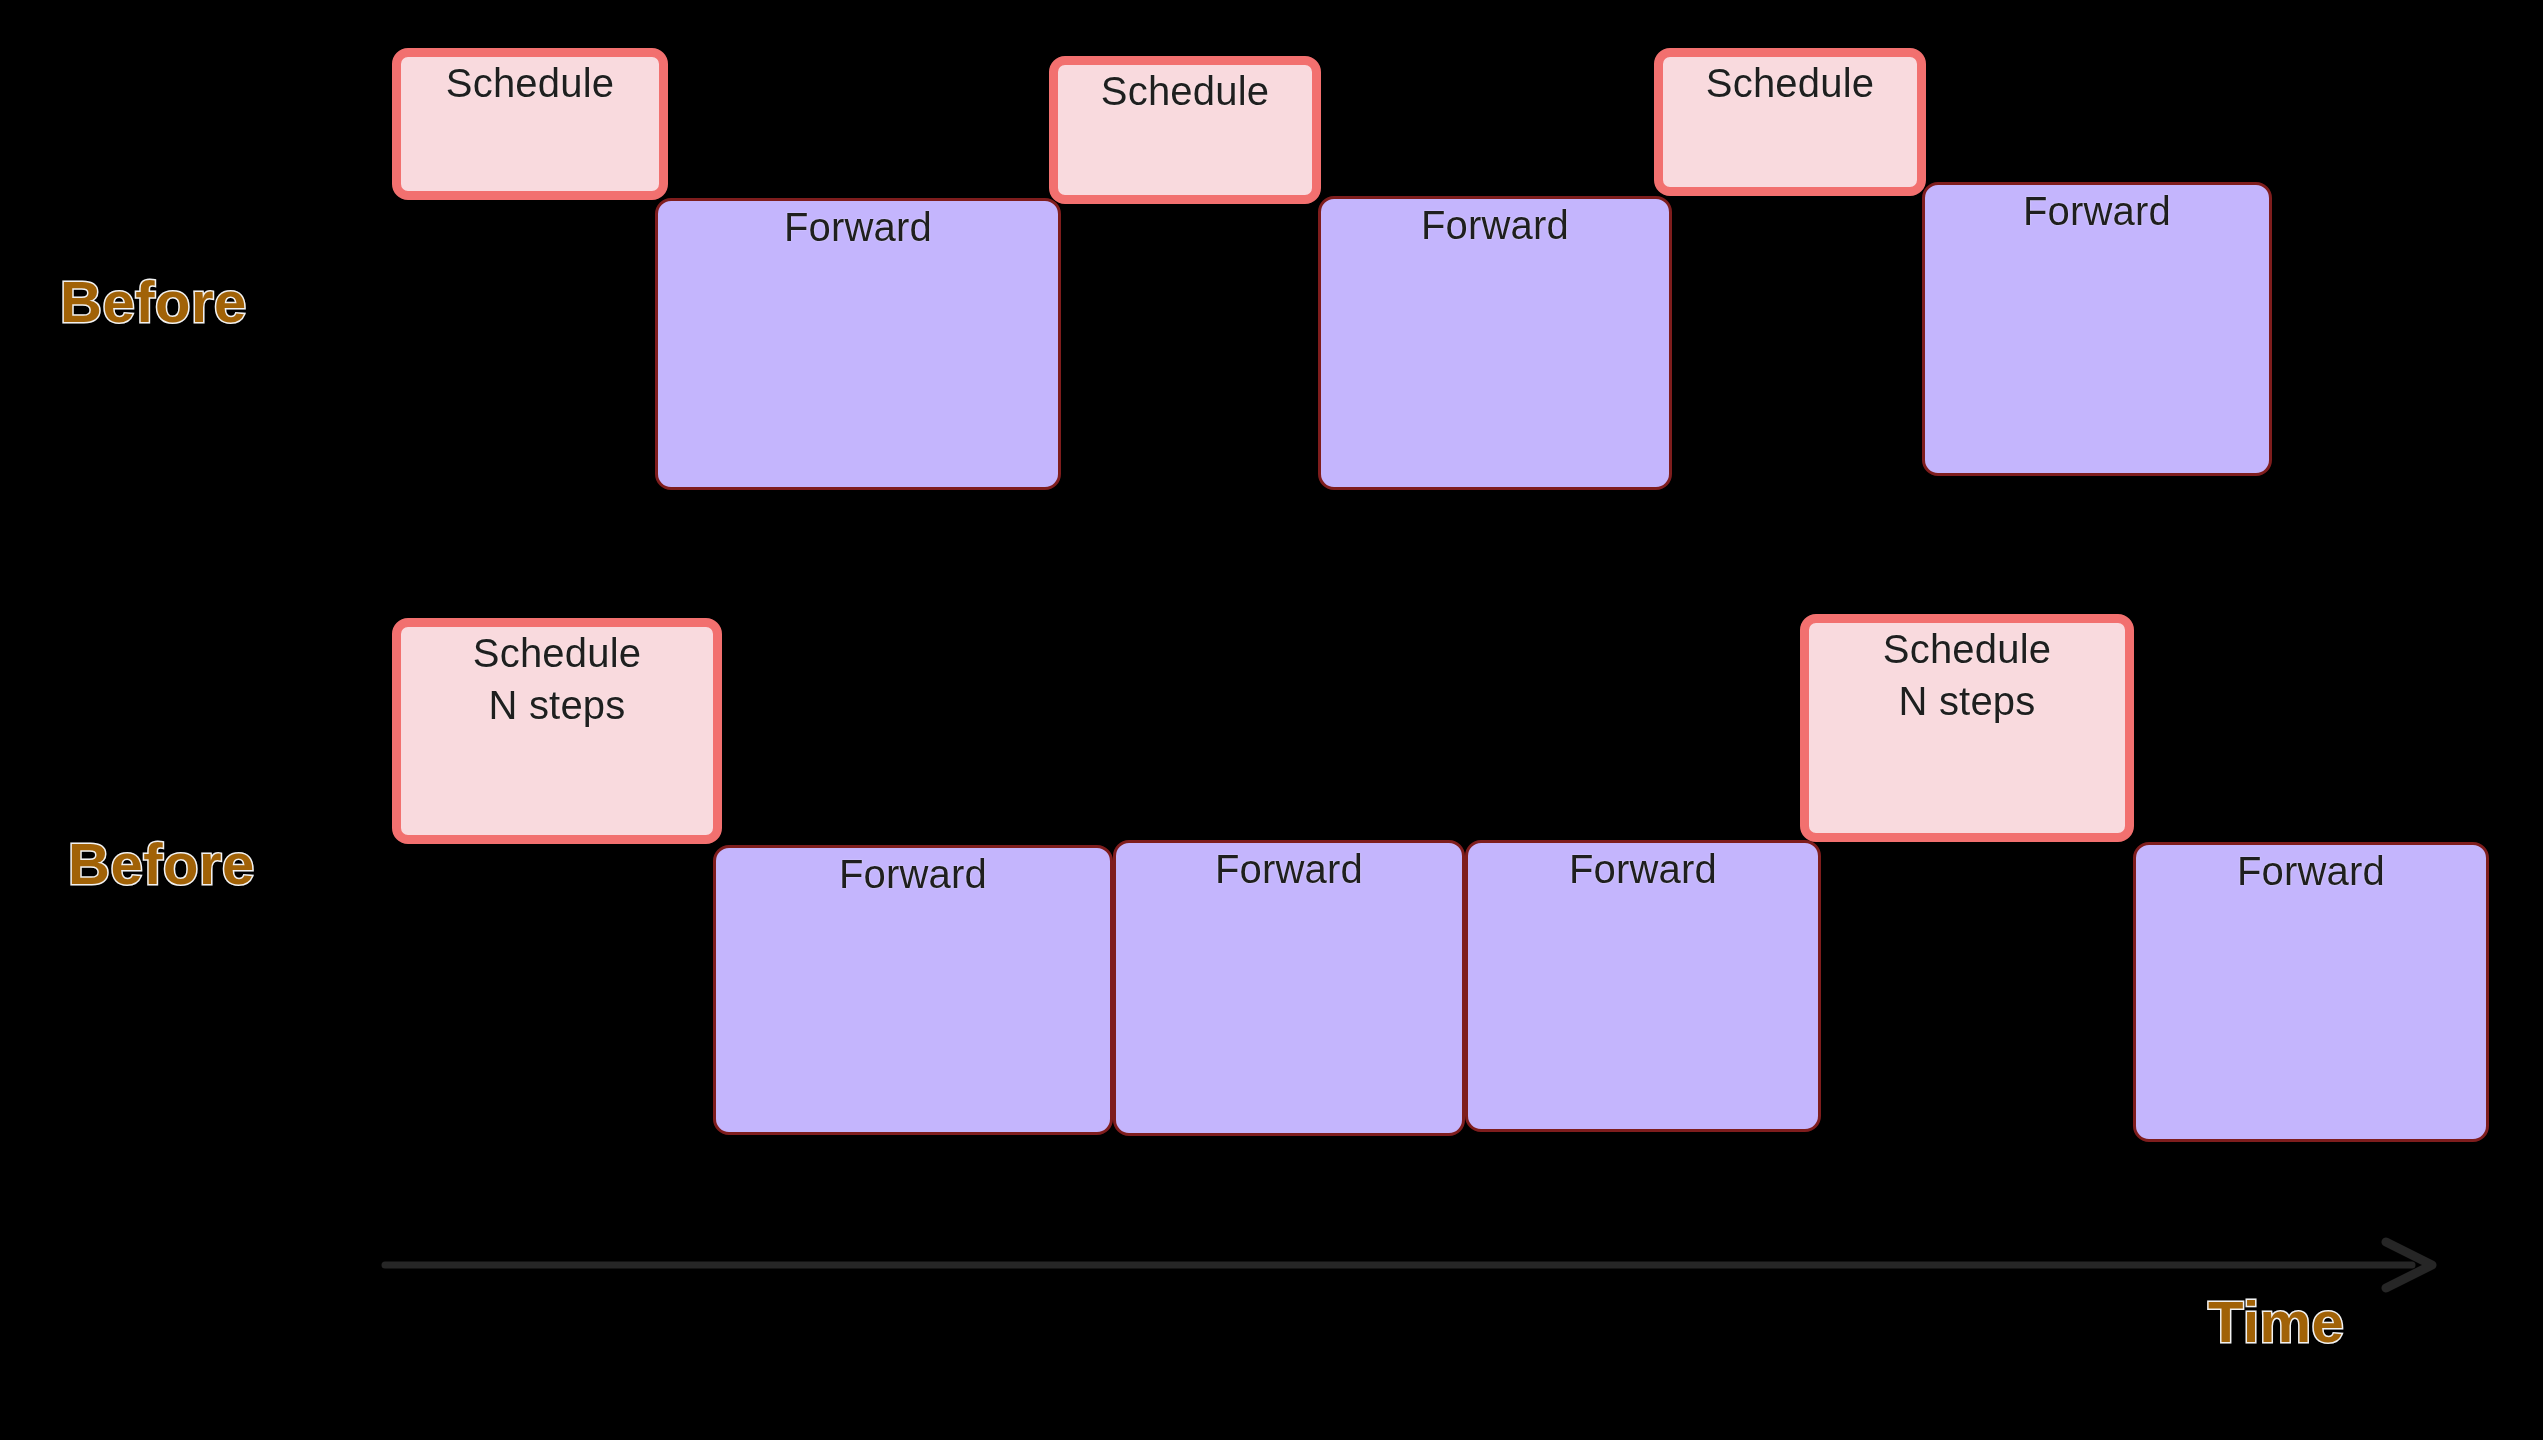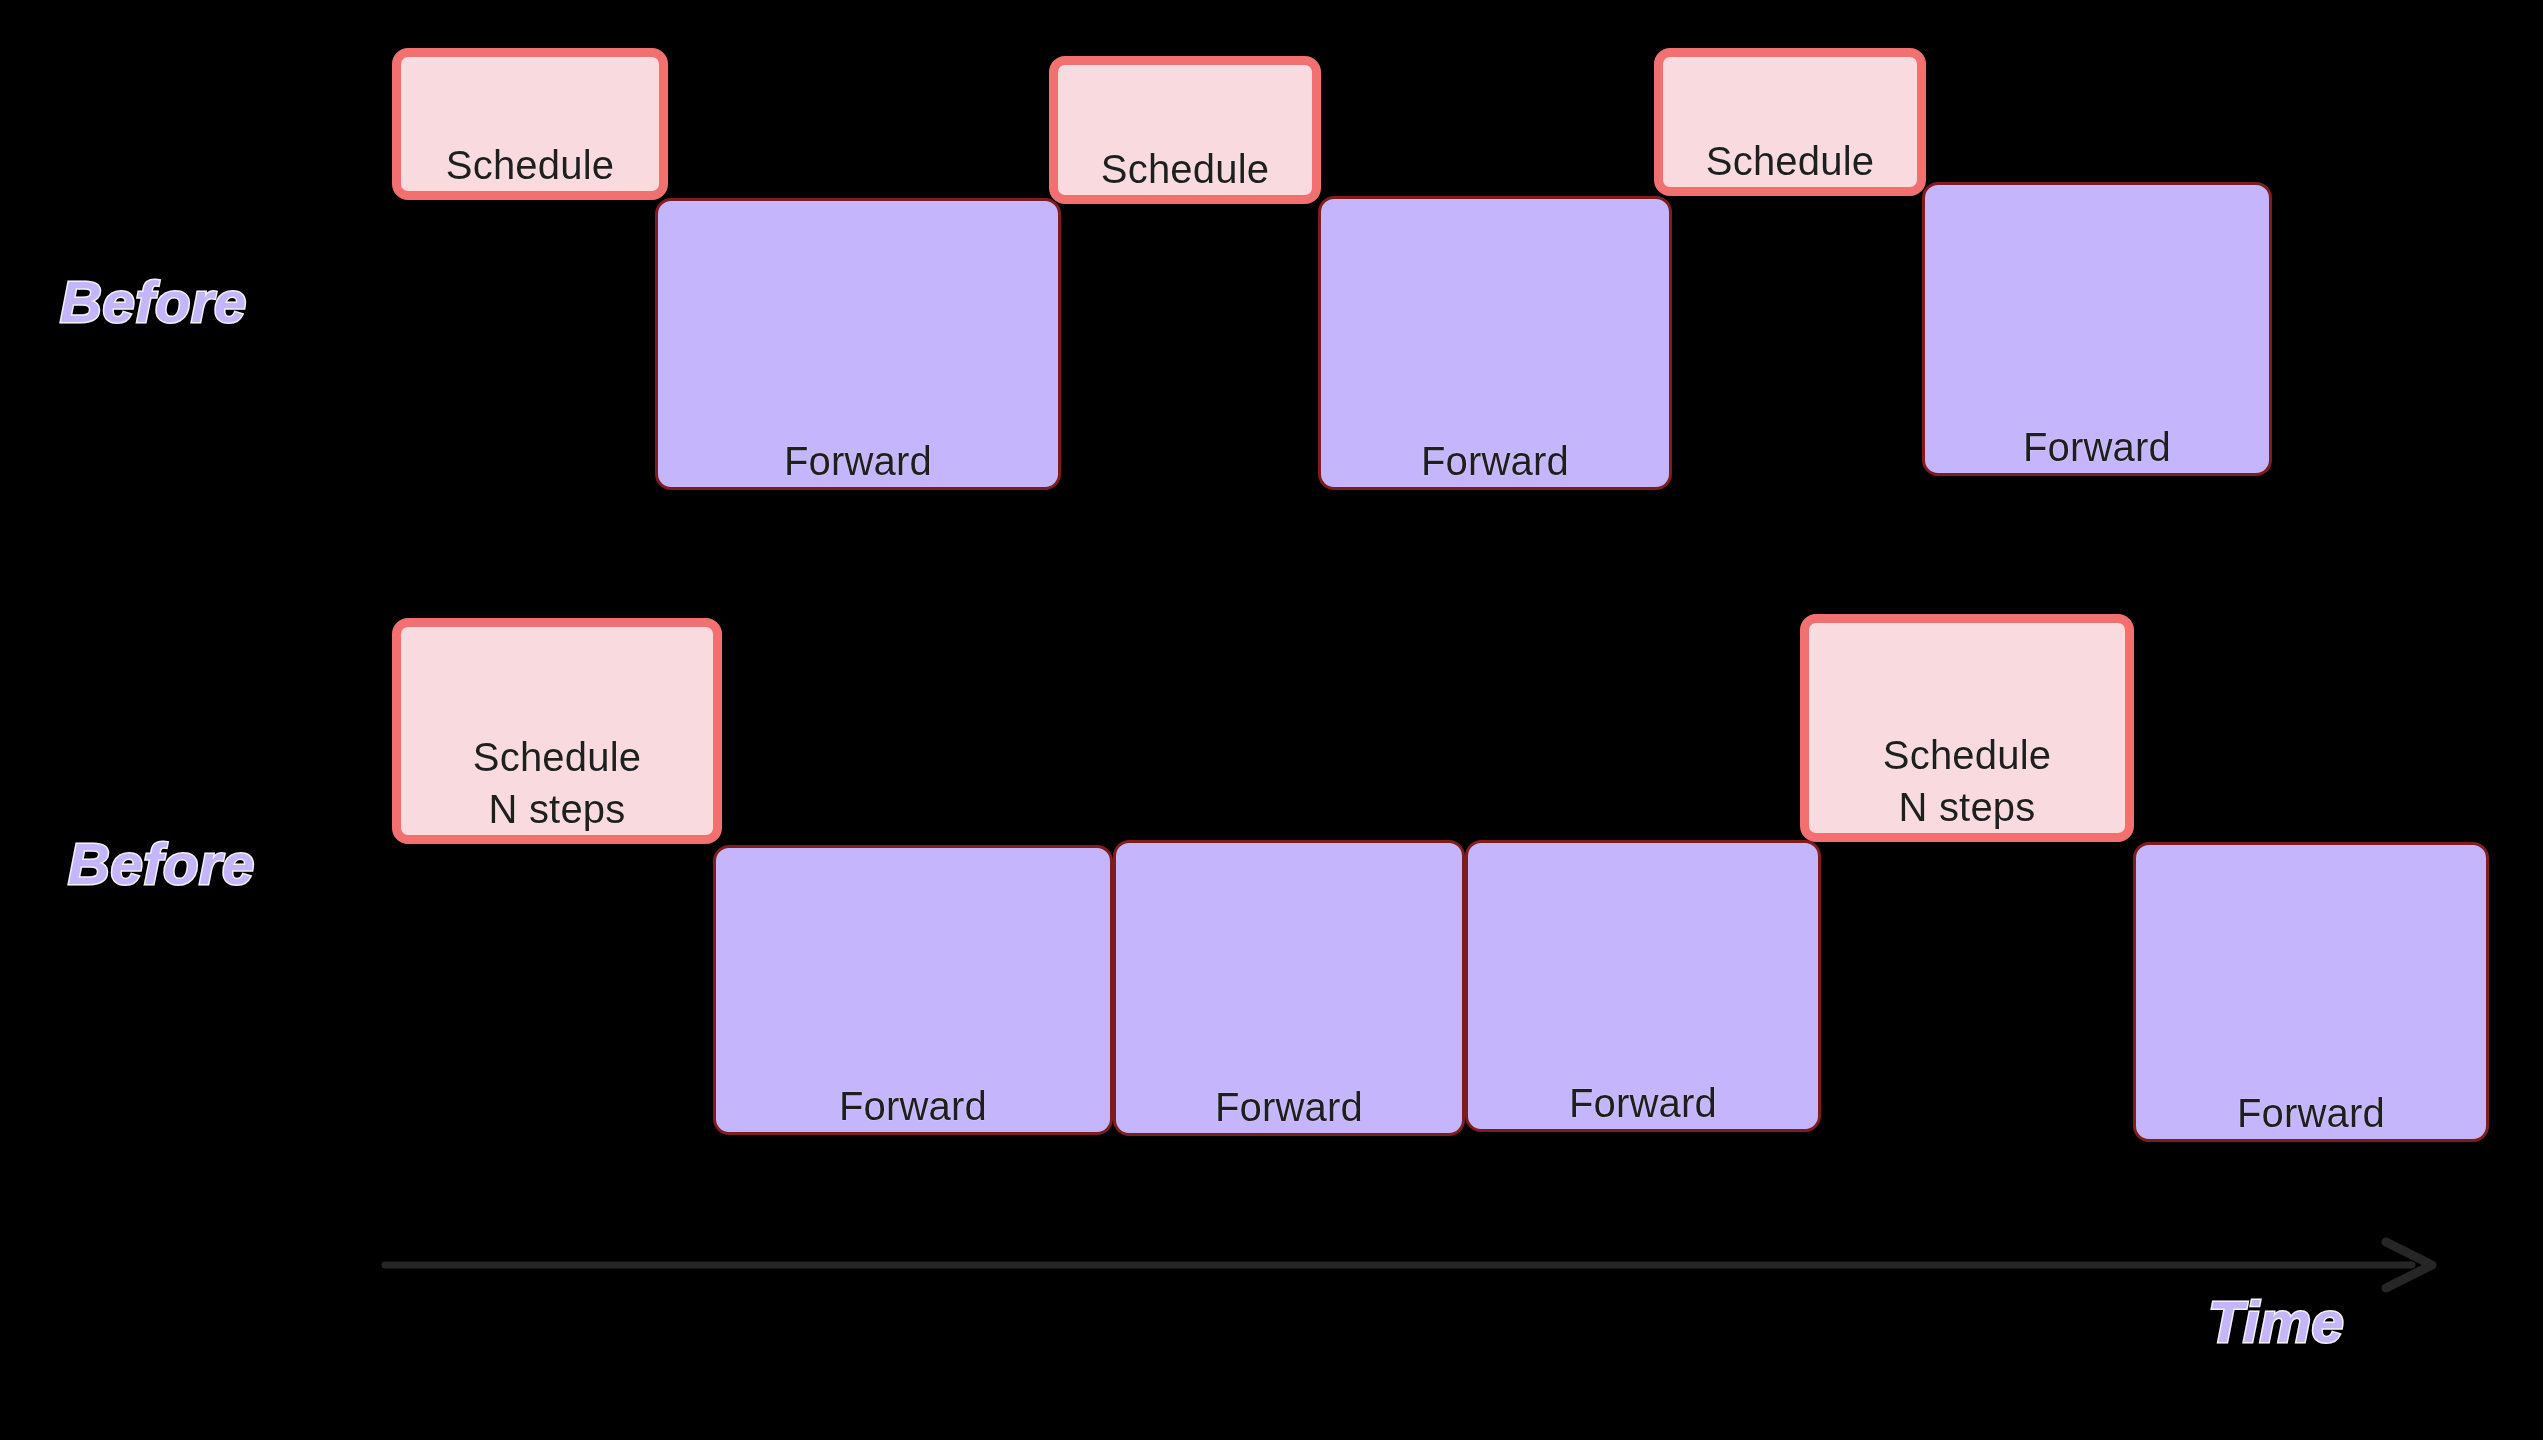--- a/index.html
+++ b/index.html
@@ -6,21 +6,21 @@
   body{
     width:2543px;height:1440px;position:relative;overflow:hidden;
     font-family:"Liberation Sans","DejaVu Sans",sans-serif;
     background:#000000;
   }
   #stage{position:absolute;left:0;top:0;width:2543px;height:1440px;}
 
   .box{
     position:absolute;
     box-sizing:border-box;
-    display:flex;align-items:flex-end;justify-content:center;
+    display:flex;align-items:flex-start;justify-content:center;
     text-align:center;
     border-radius:16px;
     line-height:1.30;
   }
   .box .box-label{
     color:#1f1f1f;
     font-size:40px;
     font-weight:400;
     letter-spacing:0.2px;
     text-shadow:
@@ -37,25 +37,24 @@
     background:#c4b5fd;
     border:3px solid #7f1d1d;
   }
 
   
   .outline-label{
     position:absolute;
     font-size:58px;
     font-weight:700;
     letter-spacing:0.5px;
-    color:#c4b5fd;
+    color:#a16207;
     -webkit-text-stroke:3px #f2f2f2;
     paint-order:stroke fill;
     white-space:nowrap;
-    font-style:italic;
   }
 
   
   #time-axis{position:absolute;left:0;top:0;width:2543px;height:1440px;pointer-events:none;}
 </style>
 </head>
 <body>
 
 <div id="stage">
 

